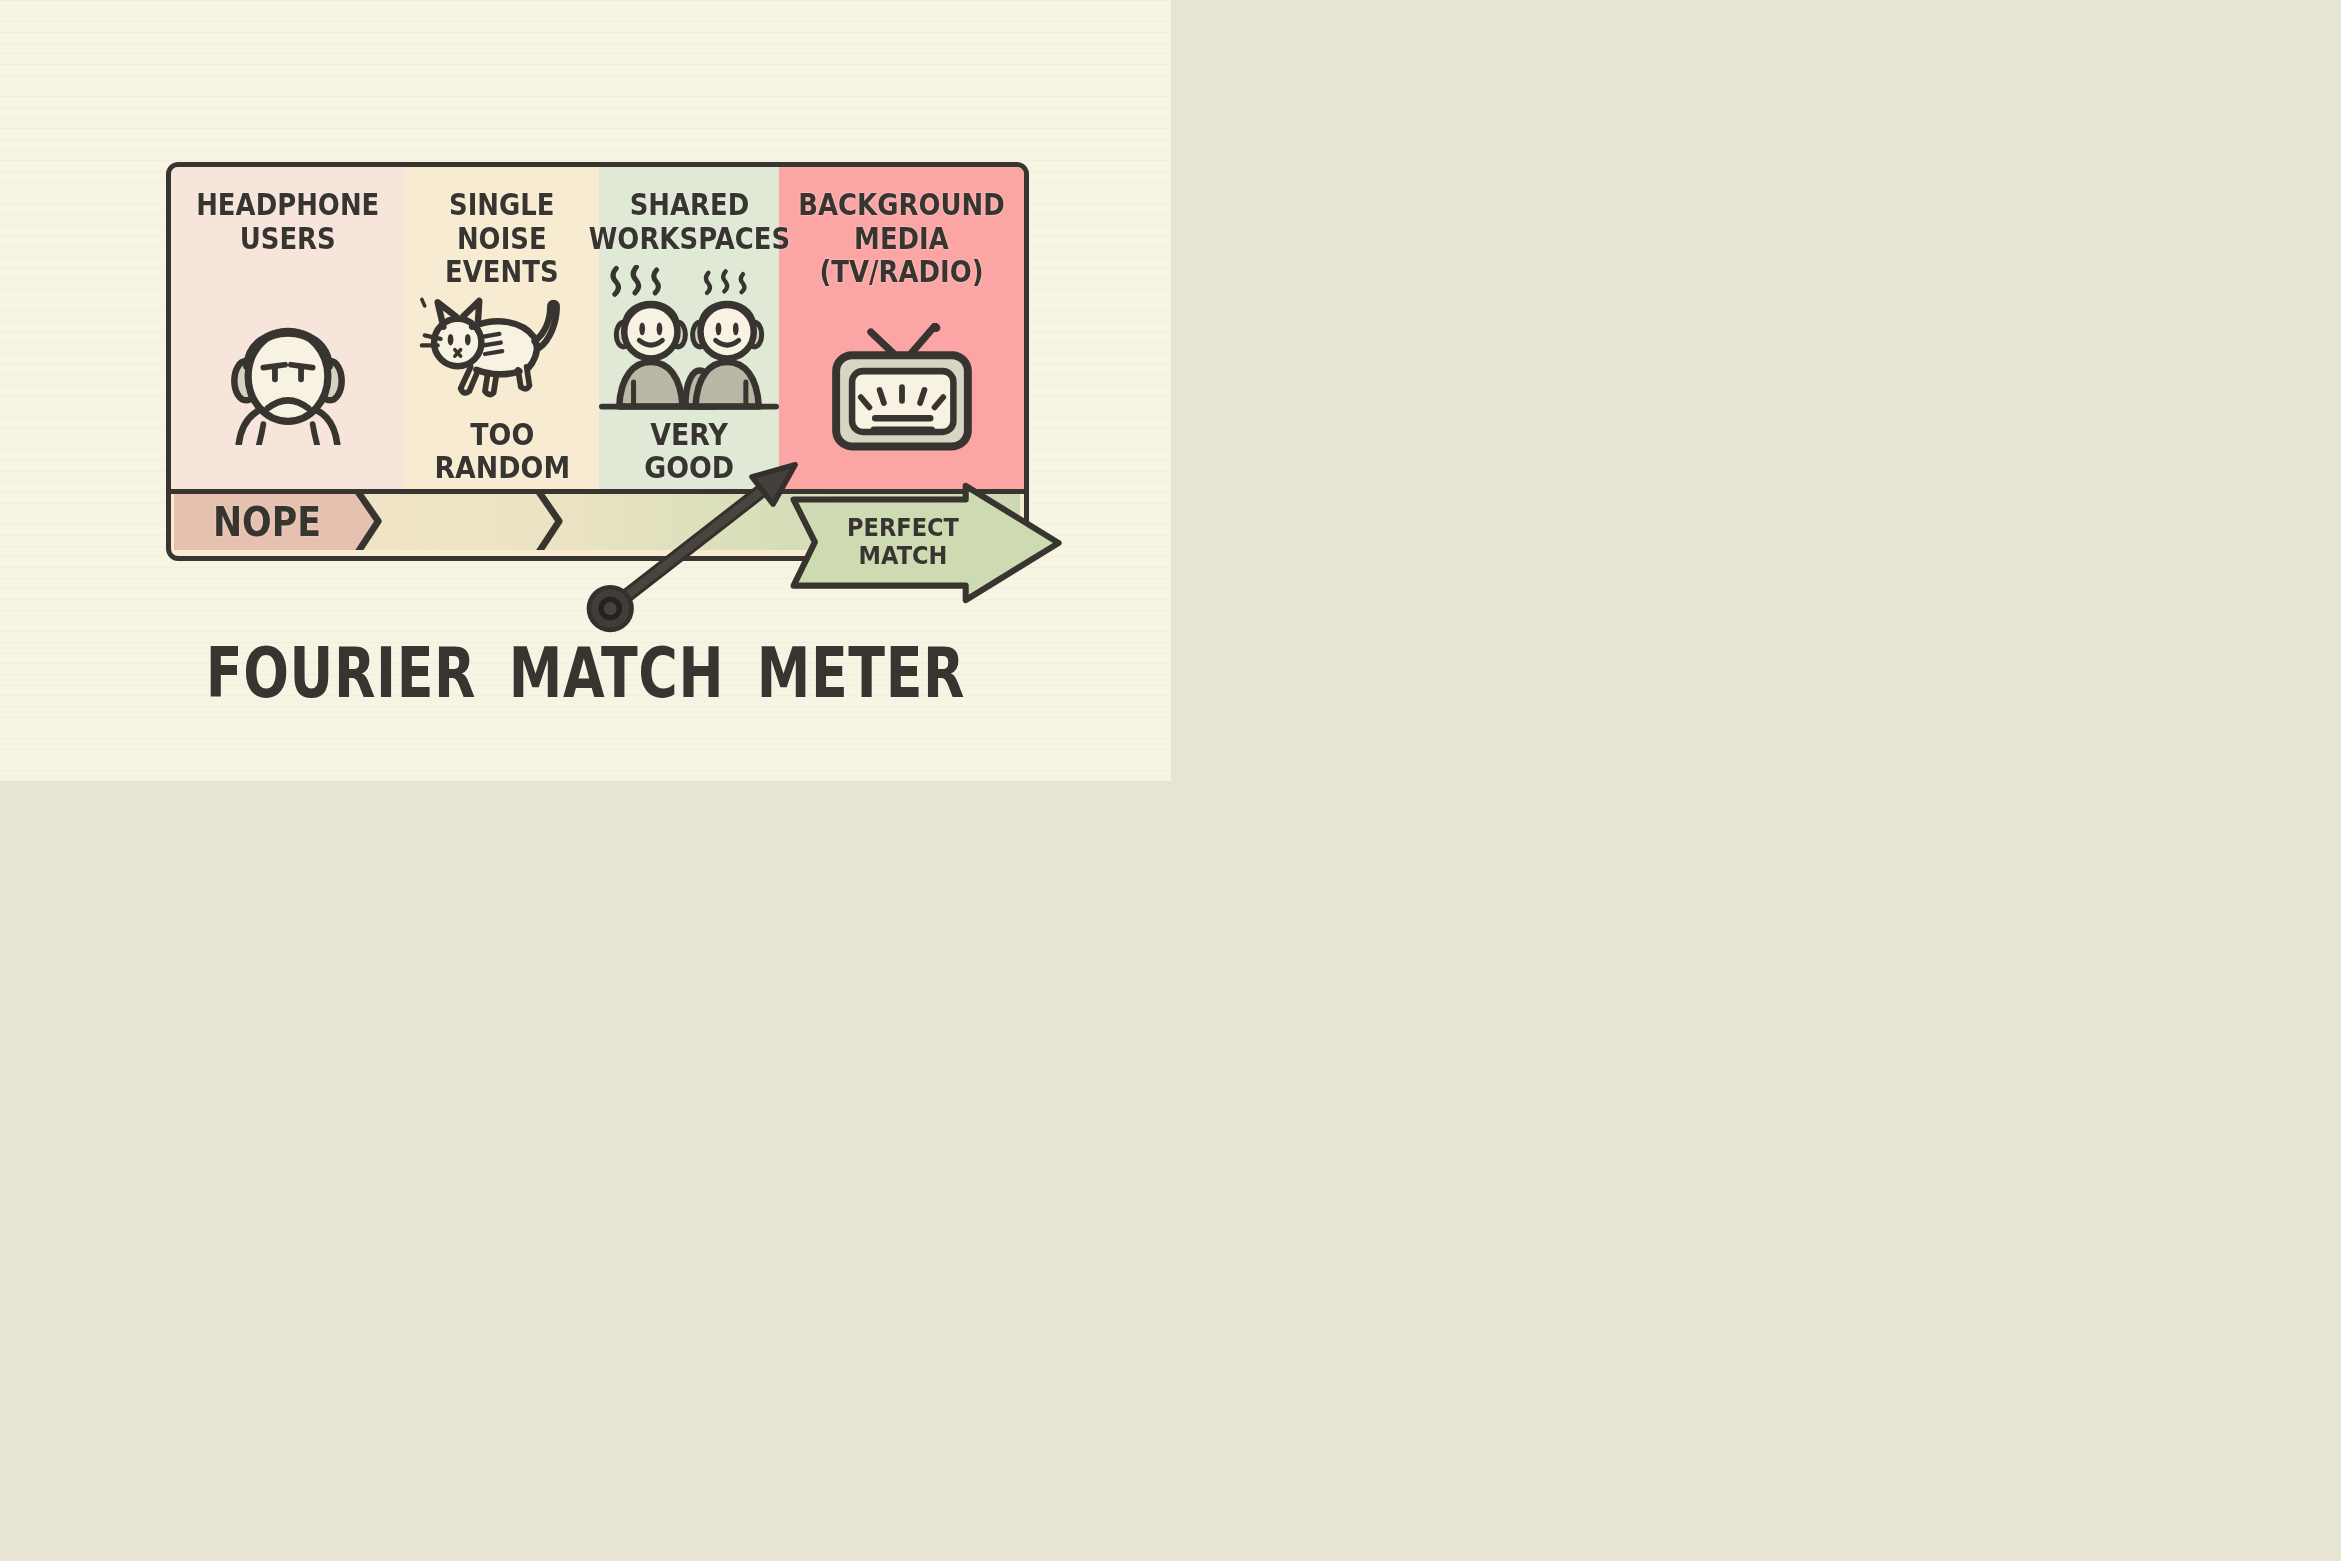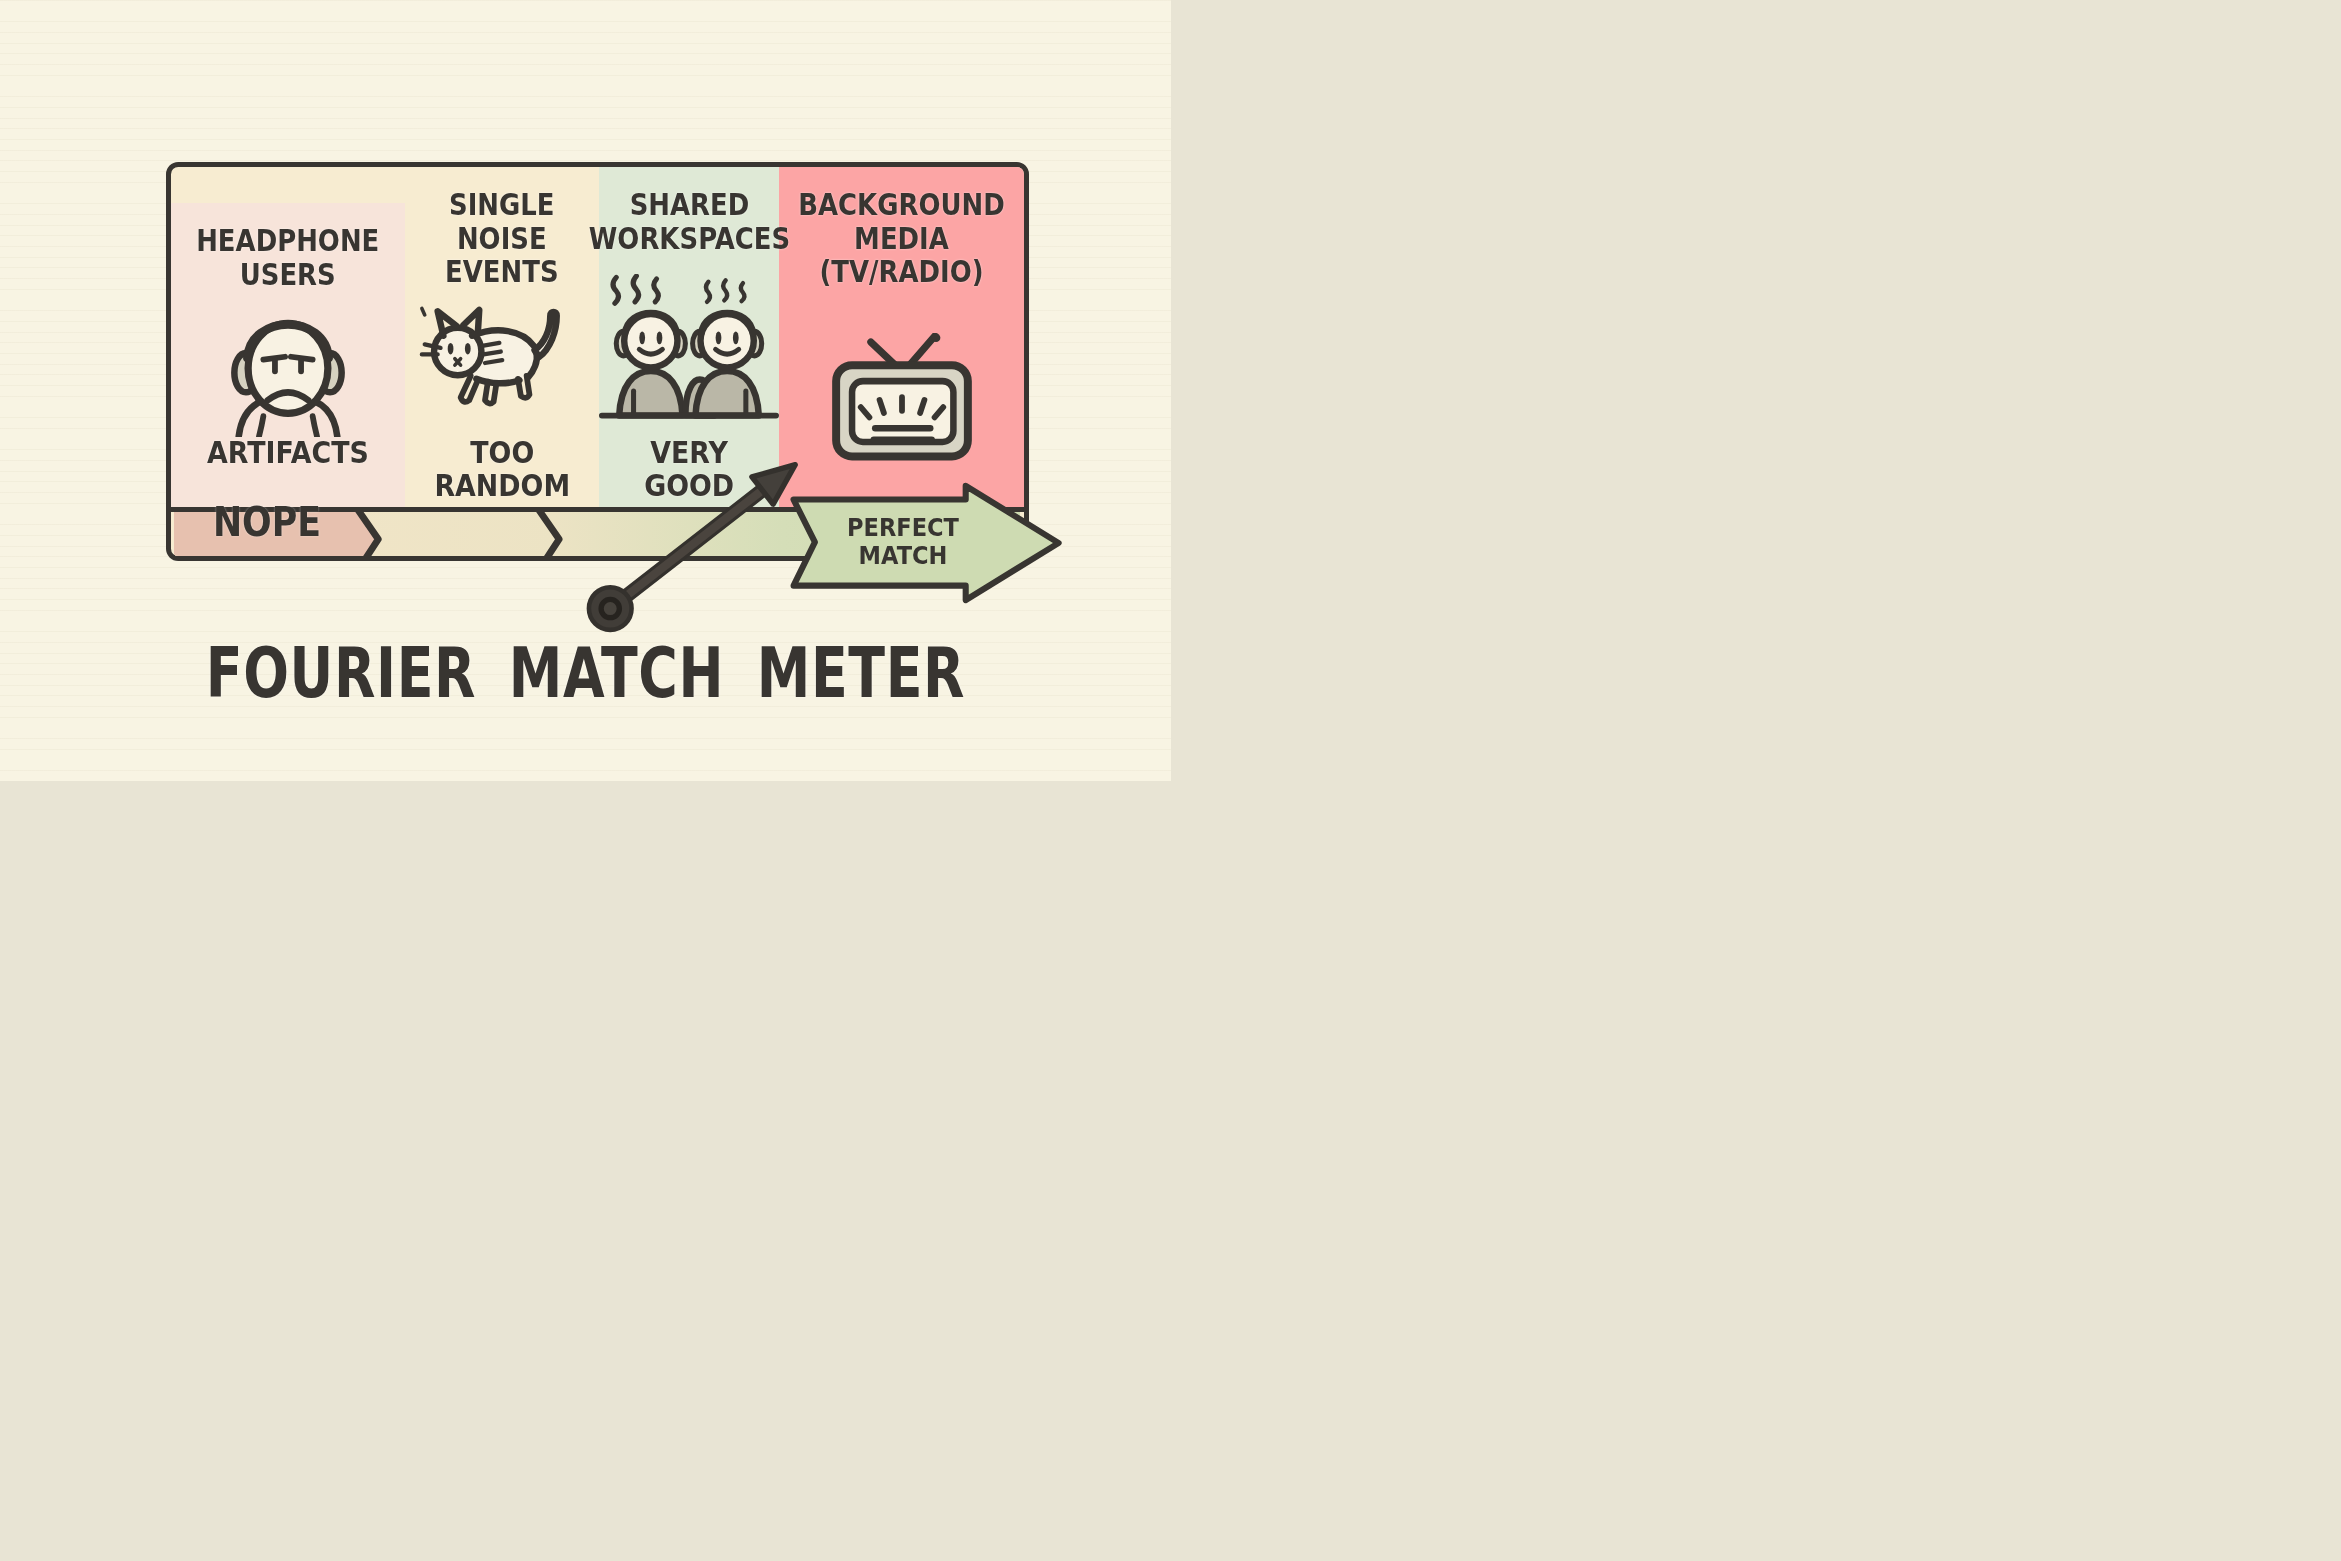--- a/index.html
+++ b/index.html
@@ -11,21 +11,21 @@
     font-family:"DejaVu Sans", sans-serif;color:#383531;
   }
   .meter-box{
     position:absolute;left:166px;top:162px;width:863px;height:399px;
     box-sizing:border-box;border:5.3px solid #383531;border-radius:12.2px;
     overflow:hidden;background:#f7ecd1;display:flex;flex-direction:column;
     z-index:1;
   }
   .panels{display:flex;flex-direction:row;flex:1;}
   .panel{display:flex;flex-direction:column;align-items:center;}
-  .p1{width:27.4%;background:#f7e4da;margin-top:36px;}
+  .p1{width:27.4%;background:#f7e4da;}
   .p2{width:22.8%;background:#f7ecd1;}
   .p3{width:21.1%;background:#dfe9d6;}
   .p4{width:28.7%;background:#fca5a5;}
   .hdr{
     white-space:pre-line;text-align:center;font-weight:bold;font-size:30.5px;
     line-height:1.1;letter-spacing:0px;transform:scaleX(.85);margin-top:21.3px;
     text-shadow:0 0 2.3px rgba(255,255,255,.65);
   }
   .icon-zone{flex:1;display:flex;align-items:center;justify-content:center;width:100%;}
   .cap-zone{height:70px;display:flex;justify-content:center;width:100%;}
@@ -76,23 +76,20 @@
             <ellipse cx="22" cy="112" rx="16" ry="27" fill="#d5d2c0" stroke="#383531" stroke-width="9"></ellipse>
             <ellipse cx="138" cy="112" rx="16" ry="27" fill="#d5d2c0" stroke="#383531" stroke-width="9"></ellipse>
             <ellipse cx="80" cy="106" rx="55" ry="62" fill="#f8f2e3" stroke="#383531" stroke-width="10"></ellipse>
             <path class="ink-stroke" stroke-width="12" d="M24,92 C28,30 132,30 136,92"></path>
             <path class="ink-stroke" stroke-width="8" d="M46,94 L76,90"></path>
             <path class="ink-stroke" stroke-width="8" d="M62,94 L62,110"></path>
             <path class="ink-stroke" stroke-width="8" d="M84,90 L114,94"></path>
             <path class="ink-stroke" stroke-width="8" d="M98,94 L98,110"></path>
             <path class="ink-stroke" stroke-width="9" d="M52,150 Q80,128 108,150"></path>
           </svg>
-        </div>
-        <div class="cap-zone">
-          <div class="cap">ARTIFACTS</div>
         </div>
       </div>
 
       <div class="panel p2">
         <div class="hdr">SINGLE
 NOISE
 EVENTS</div>
         <div class="icon-zone">
           <svg width="165" height="116" viewBox="0 0 230 160">
             <path class="ink-stroke" stroke-width="5" d="M4,4 L8,13"></path>

